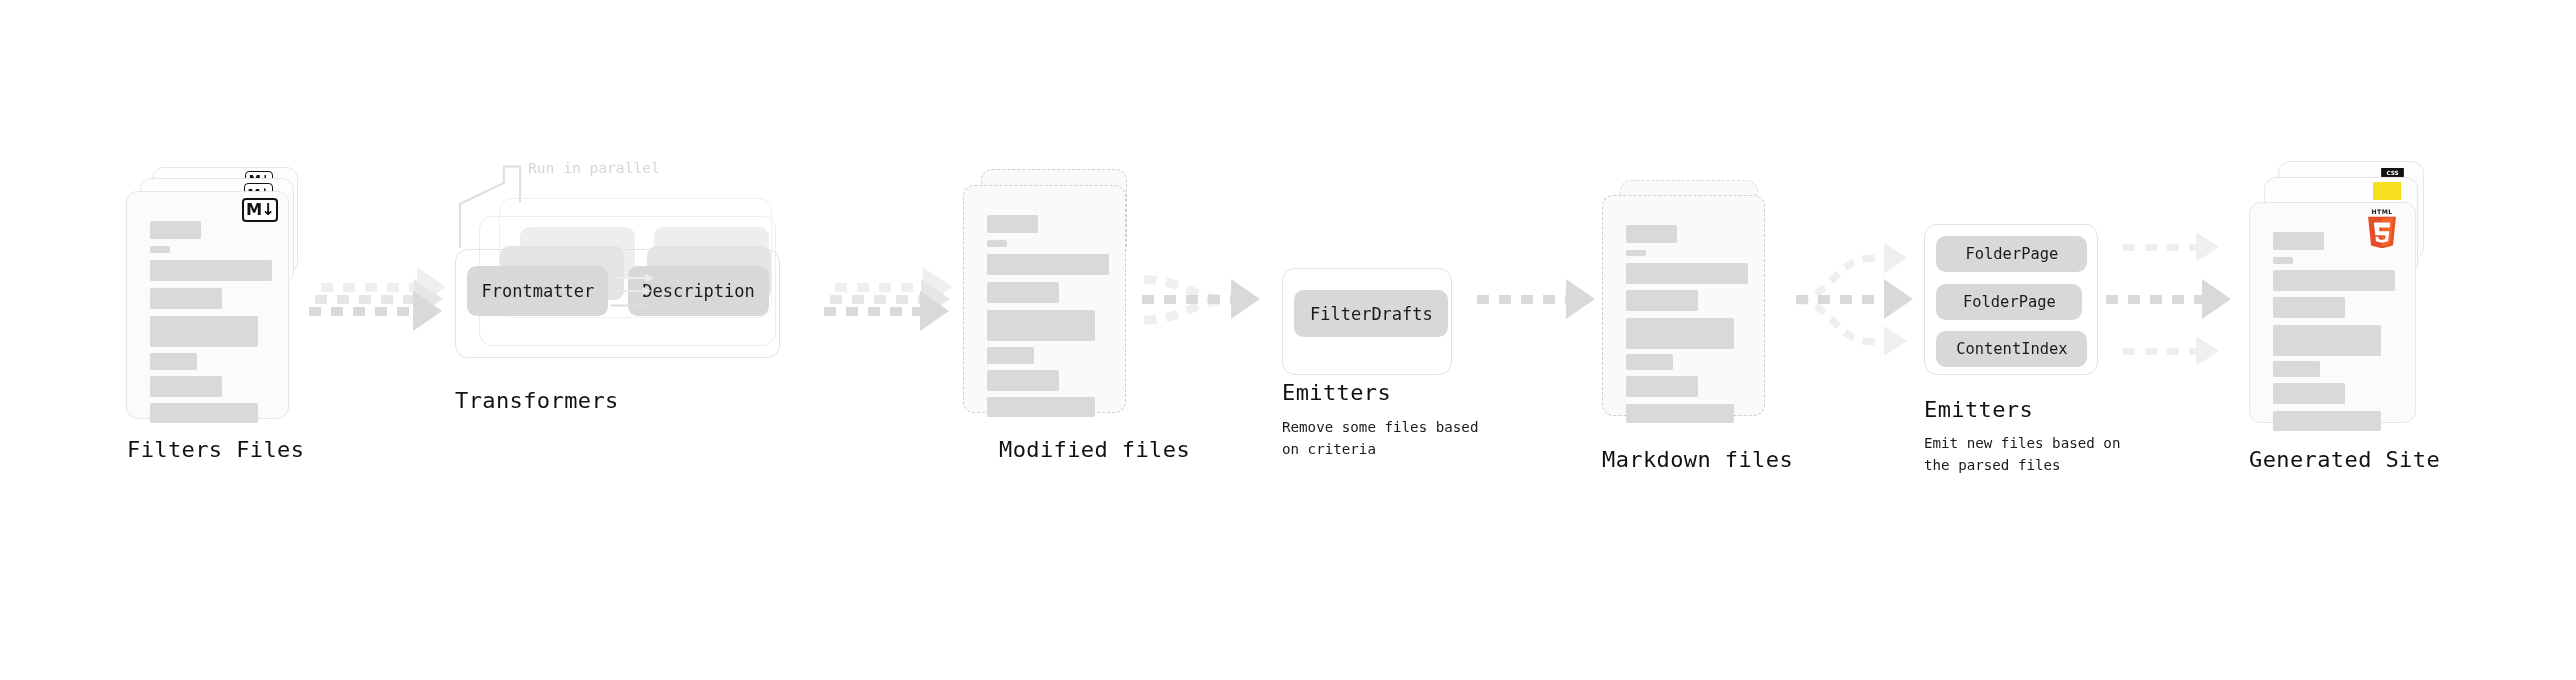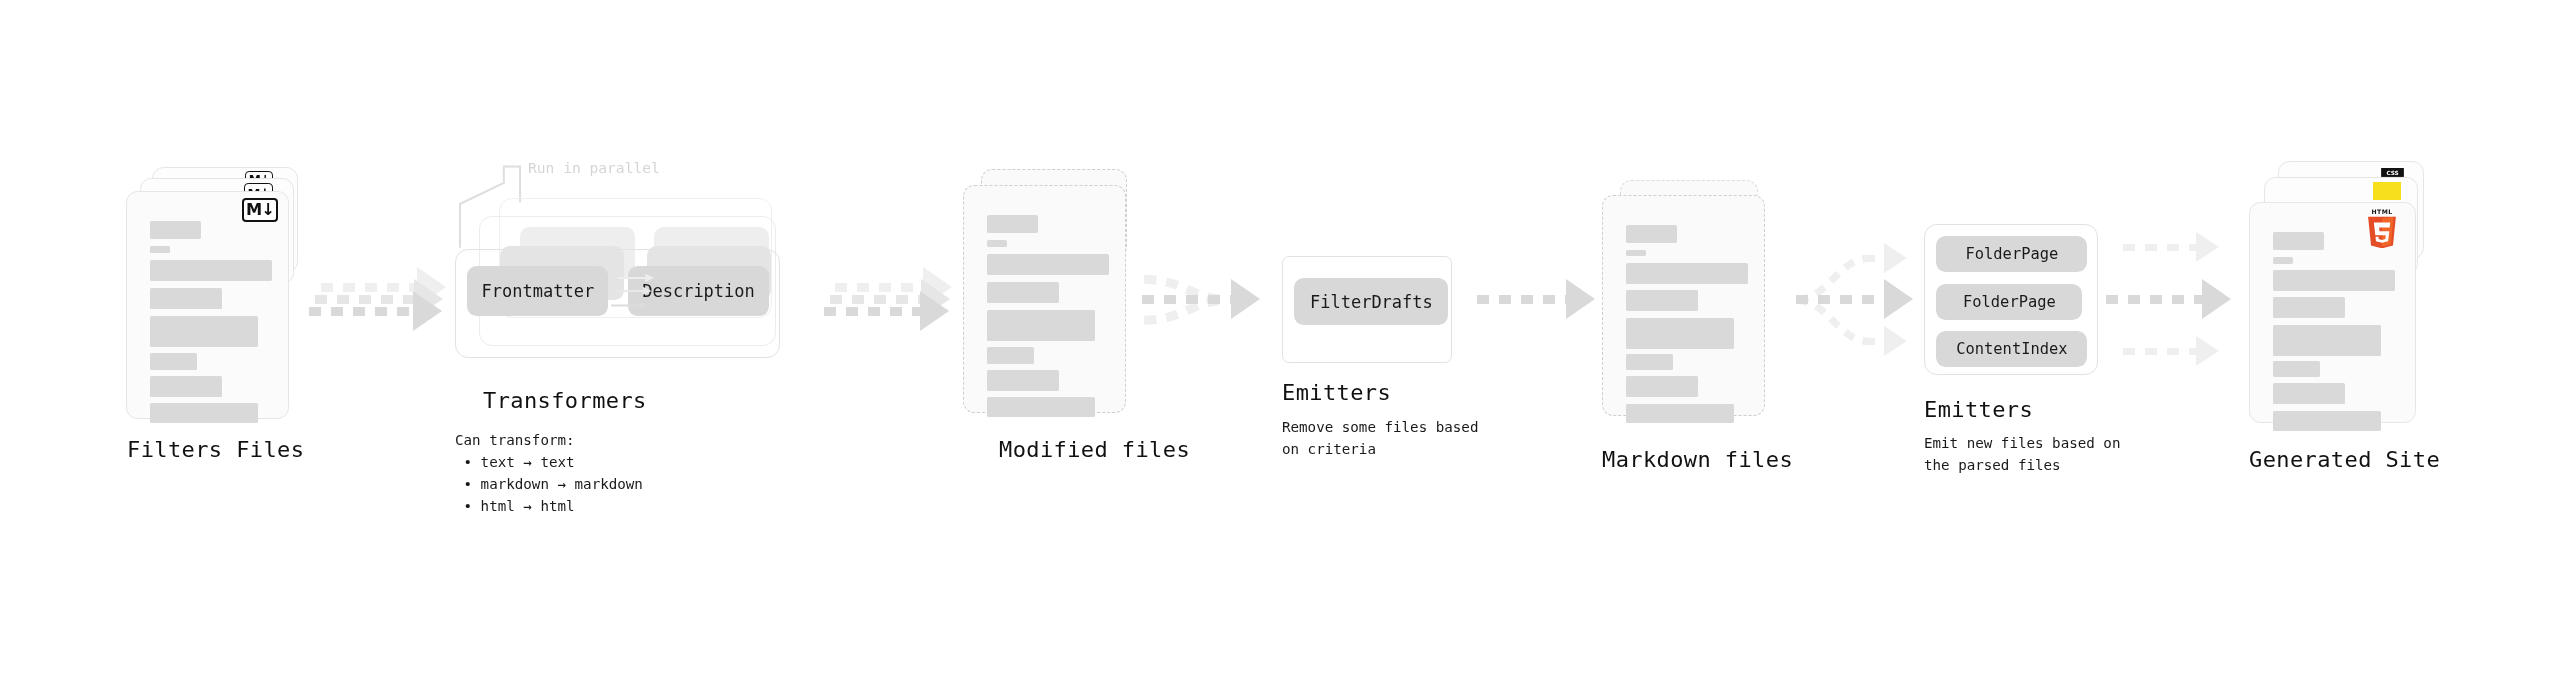--- a/index.html
+++ b/index.html
@@ -187,25 +187,21 @@
     <g stroke="#e8e8e8" stroke-width="2.5" fill="none">
       <line x1="757" y1="358" x2="797" y2="358"></line>
       <path d="M 791 353 L 802 358 L 791 363 z" fill="#e8e8e8" stroke="none"></path>
     </g>
     <g stroke="#dcdcdc" stroke-width="2.5" fill="none">
       <line x1="752" y1="376" x2="792" y2="376"></line>
       <path d="M 786 371 L 797 376 L 786 381 z" fill="#dcdcdc" stroke="none"></path>
     </g>
   </svg>
 
-  <div class="title" style="left:455px; top:388px;margin-left:28px;">Transformers</div>
-  <div class="subtitle" style="left:455px; top:429px;">Can transform:
- • text → text
- • markdown → markdown
- • html → html</div>
+  <div class="title" style="left:455px; top:388px;">Transformers</div>
 
   <div class="arrow faint" style="left:835px; top:283px;">
     <div class="adash" style="left:0px; top:0px; width:89px;"></div>
     <div class="ahead" style="left:88px; top:-16.3px;"></div>
   </div>
   <div class="arrow faint2" style="left:830px; top:295px;">
     <div class="adash" style="left:0px; top:0px; width:93px;"></div>
     <div class="ahead" style="left:91px; top:-16.3px;"></div>
   </div>
   <div class="arrow" style="left:824px; top:307px;">
@@ -231,21 +227,21 @@
 
   <svg class="overlay" viewBox="0 0 3170 838" width="2576" height="681">
     <path d="M 1408 344 C 1455 344 1470 368 1505 368" fill="none" stroke="#efefef" stroke-width="11" stroke-dasharray="15 12" stroke-linecap="butt"></path>
     <path d="M 1408 394 C 1455 394 1470 370 1505 370" fill="none" stroke="#efefef" stroke-width="11" stroke-dasharray="15 12" stroke-linecap="butt"></path>
   </svg>
   <div class="arrow" style="left:1142px; top:295px;">
     <div class="adash" style="left:0px; top:0px; width:91px;"></div>
     <div class="ahead" style="left:89px; top:-16.3px;"></div>
   </div>
 
-  <div class="procbox" style="left:1282px; top:256px; width:170px; height:107px;border-radius:7px;">
+  <div class="procbox" style="left:1282px; top:268px; width:170px; height:107px;">
     <div class="pill" style="left:11.4px; top:21px; width:154px; height:47px;">FilterDrafts</div>
   </div>
 
   <div class="title" style="left:1282px; top:380px;">Emitters</div>
   <div class="subtitle" style="left:1282px; top:416px;">Remove some files based
 on criteria</div>
 
   <div class="arrow" style="left:1477px; top:295px;">
     <div class="adash" style="left:0px; top:0px; width:91px;"></div>
     <div class="ahead" style="left:89px; top:-16.3px;"></div>

